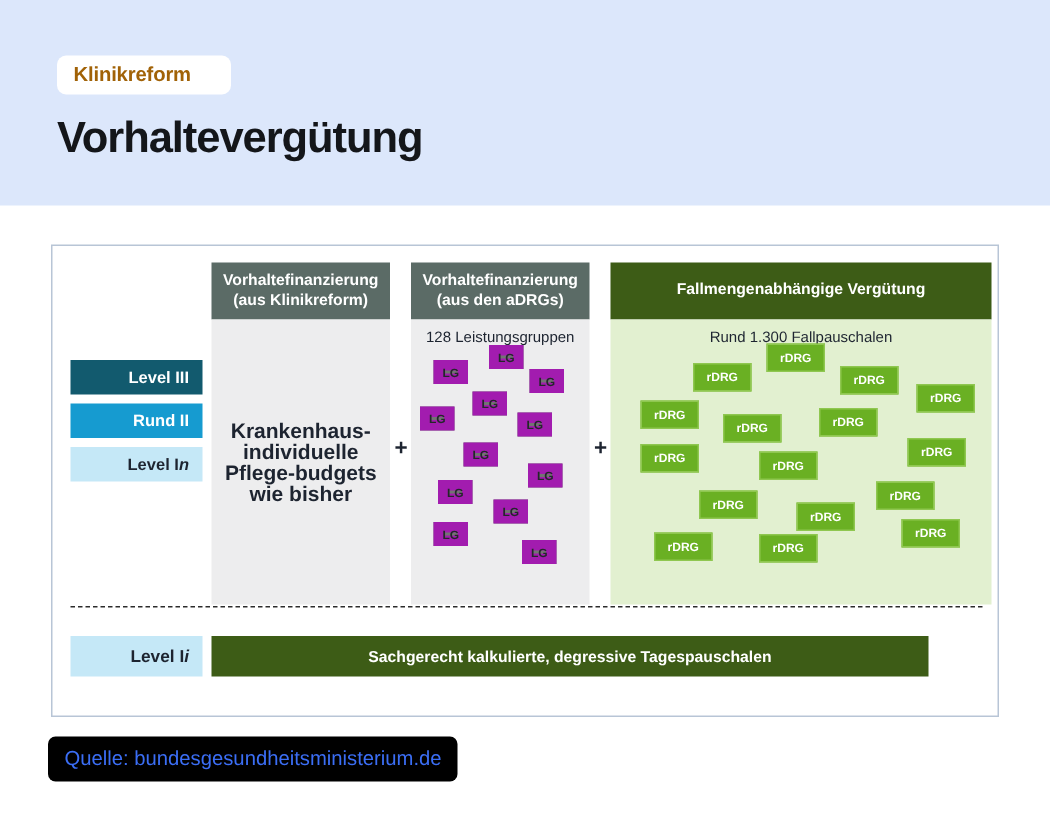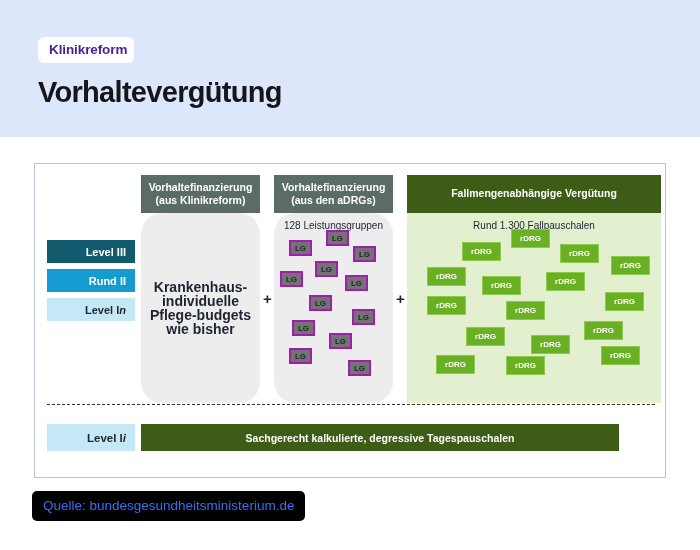--- a/index.html
+++ b/index.html
@@ -12,22 +12,22 @@
   #page { position: relative; width: 700px; height: 550px; background: #ffffff; }
 
   
   .header-band {
     position: absolute; left: 0; top: 0; width: 700px; height: 137px;
     background: #dce7fb;
   }
   .tag-pill {
     position: absolute; left: 38px; top: 37px;
     background: #ffffff; border-radius: 6px;
-    padding: 5px 7px 6px 11px;
-    font-size: 13.5px; font-weight: bold; color: #4c1d95;
+    padding: 5px 27px 6px 11px;
+    font-size: 13.5px; font-weight: bold; color: #a16207;
     letter-spacing: -0.1px;
   }
   .page-title {
     position: absolute; left: 38px; top: 76px;
     font-size: 29px; font-weight: bold; color: #14161a;
     letter-spacing: -0.7px;
   }
 
   
   .frame {
@@ -60,21 +60,21 @@
   
   .col { position: absolute; top: 11px; }
   .col-head {
     color: #ffffff; font-size: 10.5px; font-weight: bold;
     text-align: center; line-height: 13.5px;
     display: flex; flex-direction: column; align-items: center; justify-content: center;
   }
   .col-head-grey { background: #5b6b66; }
   .col-head-green { background: #3d5c16; }
   .col-body { position: relative; }
-  .col-body-grey { background: #ededee; border-radius: 21px; }
+  .col-body-grey { background: #ededee; }
   .col-body-green { background: #e2f0d0; }
 
   .col1 { left: 106px; width: 119px; }
   .col1 .col-head { width: 119px; height: 38px; }
   .col1 .col-body { width: 119px; height: 190px; }
   .col1-text {
     position: absolute; left: 0; top: 0; width: 119px; height: 190px;
     display: flex; align-items: center; justify-content: center;
     text-align: center; font-size: 14px; font-weight: bold;
     color: #1d2430; line-height: 14px; padding: 0 8px;
@@ -92,21 +92,21 @@
     position: absolute; left: 0; top: 7px; width: 100%;
     text-align: center; font-size: 10px; color: #1d2430;
   }
 
   
   .chip {
     position: absolute;
     display: flex; align-items: center; justify-content: center;
     font-size: 8px; font-weight: bold;
   }
-  .chip-lg { background: #737373; color: #23272a; border: 2px solid #a21caf; }
+  .chip-lg { background: #737373; color: #23272a; border: 7px solid #a21caf; }
   .chip-rdrg { background: #6ab023; color: #ffffff; border: 1px solid #8fc750; }
 
   
   .plus {
     position: absolute; font-size: 15px; font-weight: bold; color: #1d2430;
     line-height: 1;
   }
   .plus-1 { left: 228px; top: 127px; }
   .plus-2 { left: 361px; top: 127px; }
 

